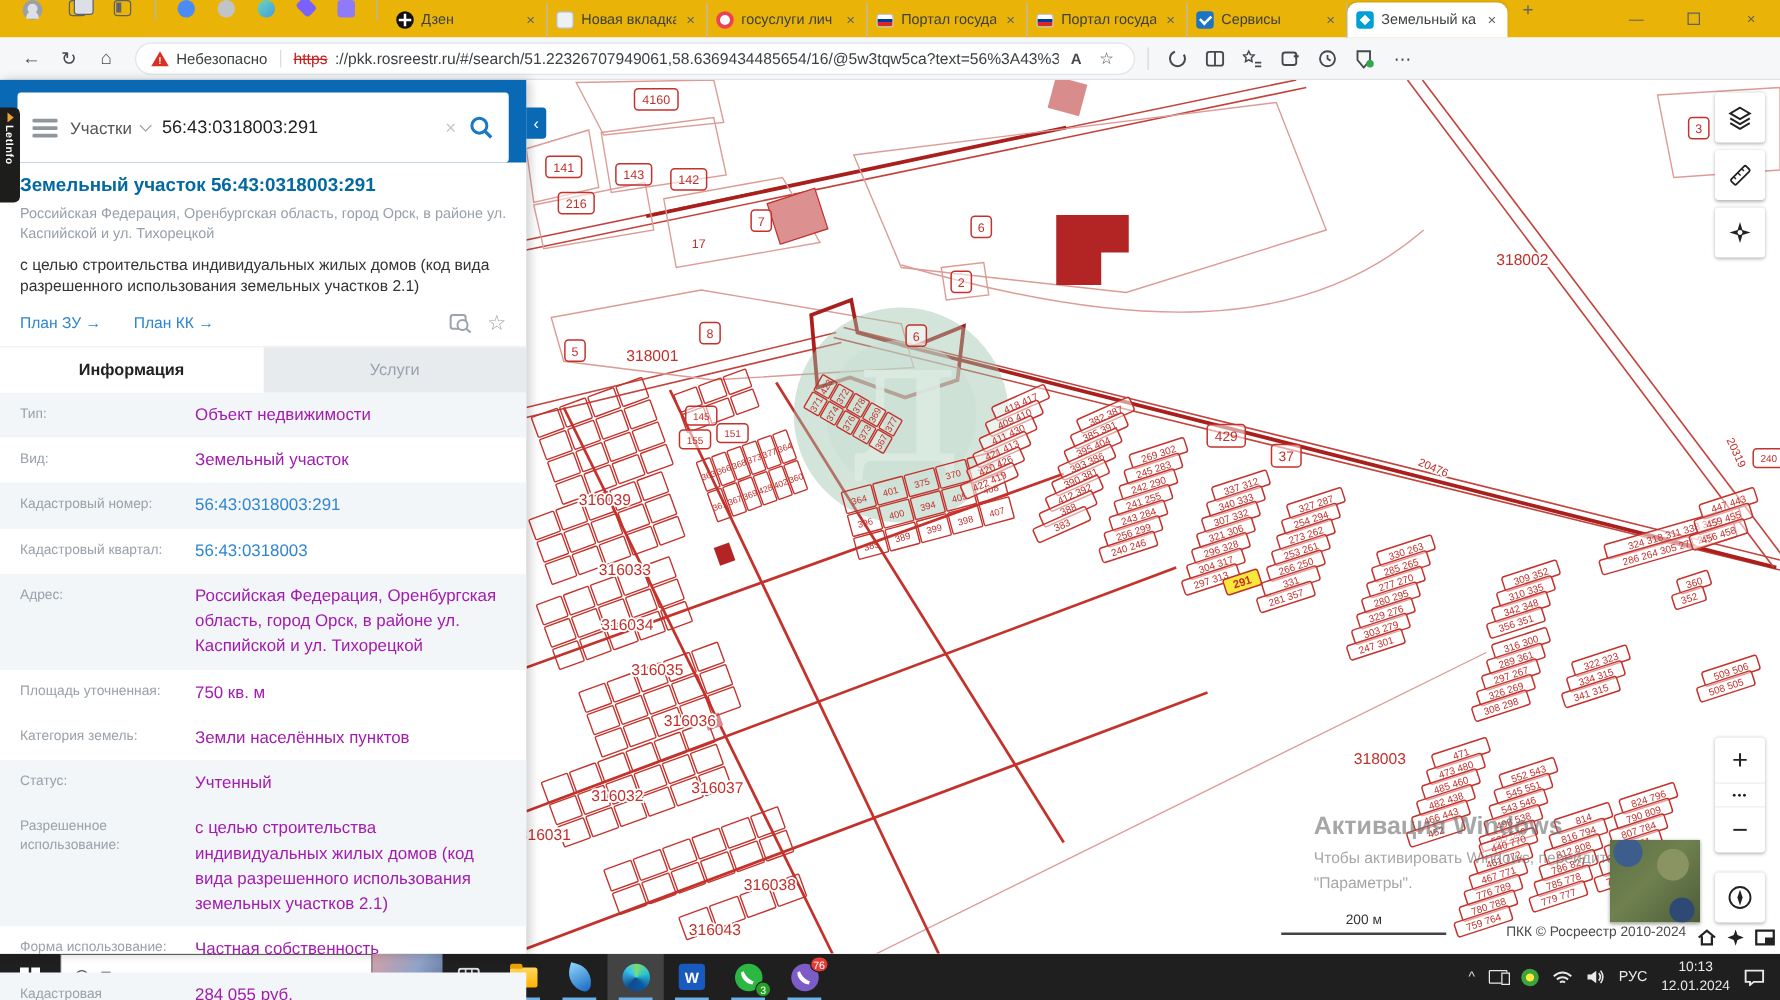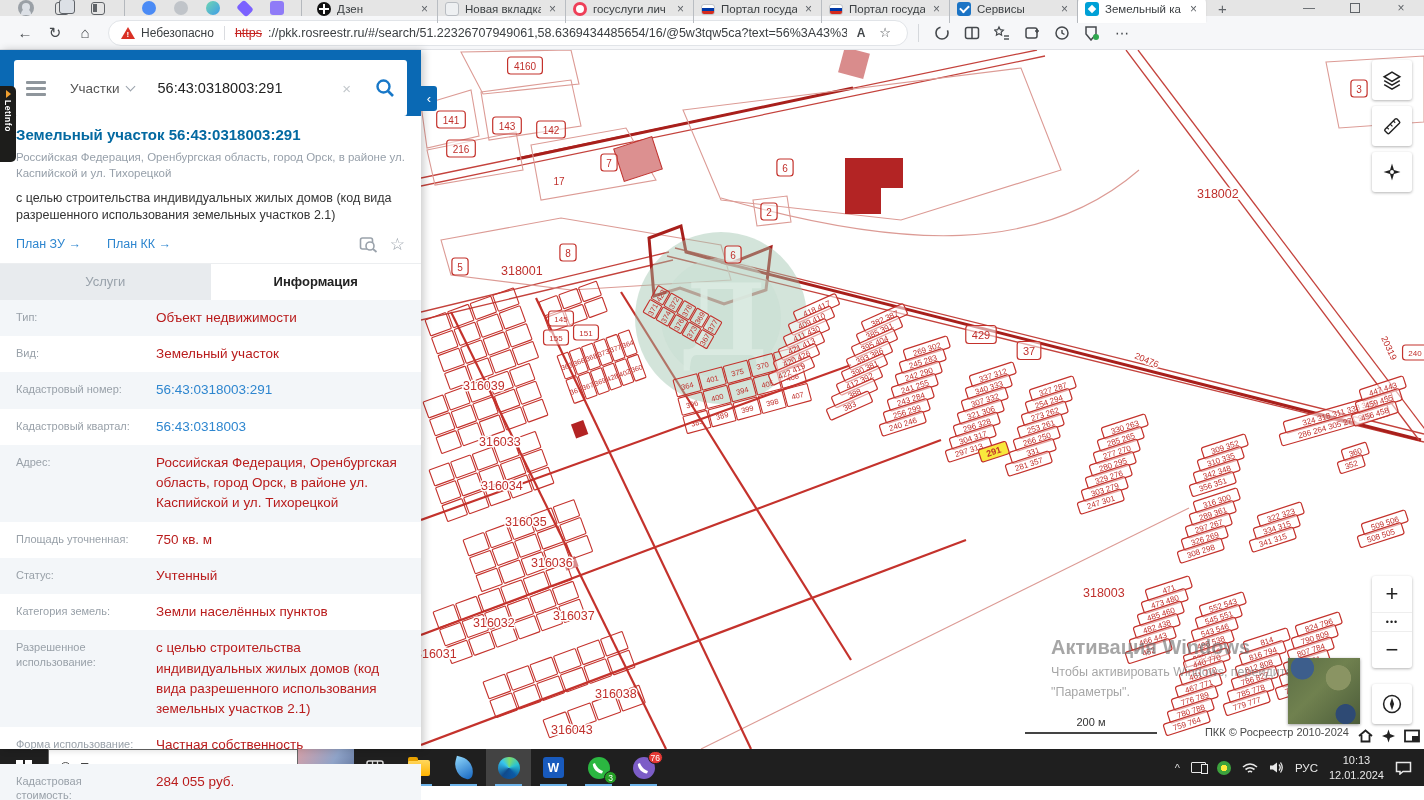--- a/index.html
+++ b/index.html
@@ -1,20 +1,20 @@
 <!DOCTYPE html>
 <html><head>
 <meta charset="utf-8">
 <style>
   *{box-sizing:border-box;margin:0;padding:0}
   html,body{width:1424px;height:800px;overflow:hidden;font-family:"Liberation Sans",sans-serif;background:#fff}
   .screen{position:relative;width:1424px;height:800px}
 
   
-  .tabstrip{height:16px;background:#e5e5e5;display:flex;align-items:center;padding-left:8px}
+  .tabstrip{height:30px;background:#eab308;display:flex;padding-left:8px}
   .ts-avatar{width:16px;height:16px;border-radius:50%;background:#9aa0a6;margin:0 10px;position:relative;flex:0 0 16px}
   .ts-avatar::after{content:"";position:absolute;left:4px;top:3px;width:8px;height:8px;border-radius:50%;background:#dce0e6}
   .ts-avatar::before{content:"";position:absolute;left:3px;top:9px;width:10px;height:6px;border-radius:5px 5px 0 0;background:#dce0e6}
   .ts-ic{width:14px;height:13px;border:1.5px solid #5f6368;border-radius:3px;margin:0 11px;flex:0 0 14px;position:relative}
   .ic-book::after{content:"";position:absolute;left:3px;top:-4px;width:14px;height:13px;border:1.5px solid #5f6368;border-radius:3px;background:#dce0e6}
   .ic-win::after{content:"";position:absolute;left:1px;top:1px;width:4px;height:8px;background:#5f6368}
   .ts-sep{width:1px;height:16px;background:#b4b8bd;margin:0 8px}
   .dot{width:14px;height:14px;border-radius:50%;margin:0 9px;flex:0 0 14px}
   .d1{background:#4b8bf5}.d2{background:#c0c4c9}.d3{background:linear-gradient(135deg,#6fd6b2,#3f9ce8)}
   .d4{background:#7b61ff;border-radius:3px;transform:rotate(45deg);width:11px;height:11px}
@@ -57,21 +57,21 @@
   .aicon{width:26px;height:22px;display:inline-flex;align-items:center;justify-content:center}
   .aicon svg{display:block}
   .more{font-size:14px}
 
   
   .main{display:flex;height:699px}
 
   
   .panel{width:421px;background:#fff;position:relative;z-index:2;box-shadow:3px 0 8px rgba(0,0,0,.2)}
   .bluebar{height:66px;background:#0a69b4;padding:10px 14px}
-  .searchbox{height:56px;background:#fff;border-radius:3px;display:flex;align-items:center;padding:0 12px;gap:24px}
+  .searchbox{height:56px;background:#fff;border-radius:3px;display:flex;align-items:center;padding:0 12px;gap:10px}
   .hamb{display:flex;flex-direction:column;gap:3px;width:20px}
   .hamb i{height:3px;background:#8f969c;border-radius:1px}
   .cat{display:flex;align-items:center;gap:7px;font-size:13.5px;color:#555}
   .chev{width:7px;height:7px;border-right:1.6px solid #9aa2ab;border-bottom:1.6px solid #9aa2ab;transform:rotate(45deg);margin-top:-3px}
   .sq{flex:1;font-size:14.5px;color:#222}
   .clr{color:#c3c8cc;font-size:15px}
   .mag{flex:0 0 20px}
   .collapse{position:absolute;left:421px;top:86px;width:16px;height:25px;background:#0a69b4;color:#fff;font-size:13px;display:flex;align-items:center;justify-content:center;border-radius:0 3px 3px 0;z-index:3}
   .letinfo{position:absolute;left:0;top:86px;width:16px;height:76px;background:#1d1d1b;border-radius:0 5px 5px 0;z-index:4;display:flex;flex-direction:column;align-items:center;padding-top:4px;gap:2px}
   .li-arrow{width:0;height:0;border-top:4px solid transparent;border-bottom:4px solid transparent;border-left:5px solid #f0a030}
@@ -85,21 +85,21 @@
   .plink{font-size:12.5px;color:#2e86cf;margin-right:26px;text-decoration:none}
   .card-ics{margin-left:auto;display:flex;align-items:center;gap:12px;color:#9aa2ab}
   .card-star{font-size:17px;color:#9aa2ab}
   .ptabs{display:flex;height:37px;border-top:1px solid #eceef0}
   .pt{flex:1;display:flex;align-items:center;justify-content:center;font-size:13px}
   .pt.active{background:#fff;color:#222;font-weight:bold}
   .pt:not(.active){background:#e8ebee;color:#99a2ab}
   .irow{display:flex}
   .irow.odd{background:#f3f6f9}
   .ilabel{width:148px;padding:10px 8px 10px 16px;font-size:11px;color:#99a1a9;line-height:1.35}
-  .ival{flex:1;padding:8px 14px 8px 8px;font-size:13.5px;color:#b91c1c;line-height:1.5}
+  .ival{flex:1;padding:8px 14px 8px 8px;font-size:13.5px;color:#a21caf;line-height:1.5}
   .ival.link{color:#2e86cf}
 
   
   .map{width:1003px;height:699px;position:relative;background:#fff;overflow:hidden}
   #mapsvg{position:absolute;inset:0}
   .rd{stroke:#c4423c;stroke-width:1.3;fill:none}
   .rdl{stroke:#dc9b95;stroke-width:1.1;fill:none}
   .rdk{stroke:#a81f1b;stroke-width:3;fill:none}
   .street{stroke:#c4322c;stroke-width:2.2}
   .cell{fill:none;stroke:#c4322c;stroke-width:1.1}
@@ -317,22 +317,22 @@
                 <rect x="1.5" y="2" width="12" height="11" rx="2" fill="none" stroke="#9aa2ab" stroke-width="1.6"></rect>
                 <circle cx="11" cy="10" r="4" fill="#fff" stroke="#9aa2ab" stroke-width="1.6"></circle>
                 <line x1="14" y1="13" x2="17.5" y2="16" stroke="#9aa2ab" stroke-width="1.8"></line>
               </svg>
             <span class="card-star">☆</span>
           </span>
         </div>
       </div>
 
       <div class="ptabs">
+        <div class="pt active">Информация</div>
         <div class="pt">Услуги</div>
-        <div class="pt active">Информация</div>
       </div>
 
       <div class="itable">
           <div class="irow odd">
             <div class="ilabel">Тип:</div>
             <div class="ival">Объект недвижимости</div>
           </div>
           <div class="irow">
             <div class="ilabel">Вид:</div>
             <div class="ival">Земельный участок</div>
@@ -346,27 +346,27 @@
             <div class="ival link">56:43:0318003</div>
           </div>
           <div class="irow odd">
             <div class="ilabel">Адрес:</div>
             <div class="ival">Российская Федер­ация, Оренбургская область, город Орск, в районе ул. Каспийской и ул. Тихорецкой</div>
           </div>
           <div class="irow">
             <div class="ilabel">Площадь уточненная:</div>
             <div class="ival">750 кв. м</div>
           </div>
+          <div class="irow">
+            <div class="ilabel">Категория земель:</div>
+            <div class="ival">Земли населённых пунктов</div>
+          </div>
           <div class="irow odd">
             <div class="ilabel">Статус:</div>
             <div class="ival">Учтенный</div>
-          </div>
-          <div class="irow">
-            <div class="ilabel">Категория земель:</div>
-            <div class="ival">Земли населённых пунктов</div>
           </div>
           <div class="irow odd">
             <div class="ilabel">Разрешенное использование:</div>
             <div class="ival">с целью строительства индивидуальных жилых домов (код вида разрешенного использования земельных участков 2.1)</div>
           </div>
           <div class="irow">
             <div class="ilabel">Форма использование:</div>
             <div class="ival">Частная собственность</div>
           </div>
           <div class="irow odd">

